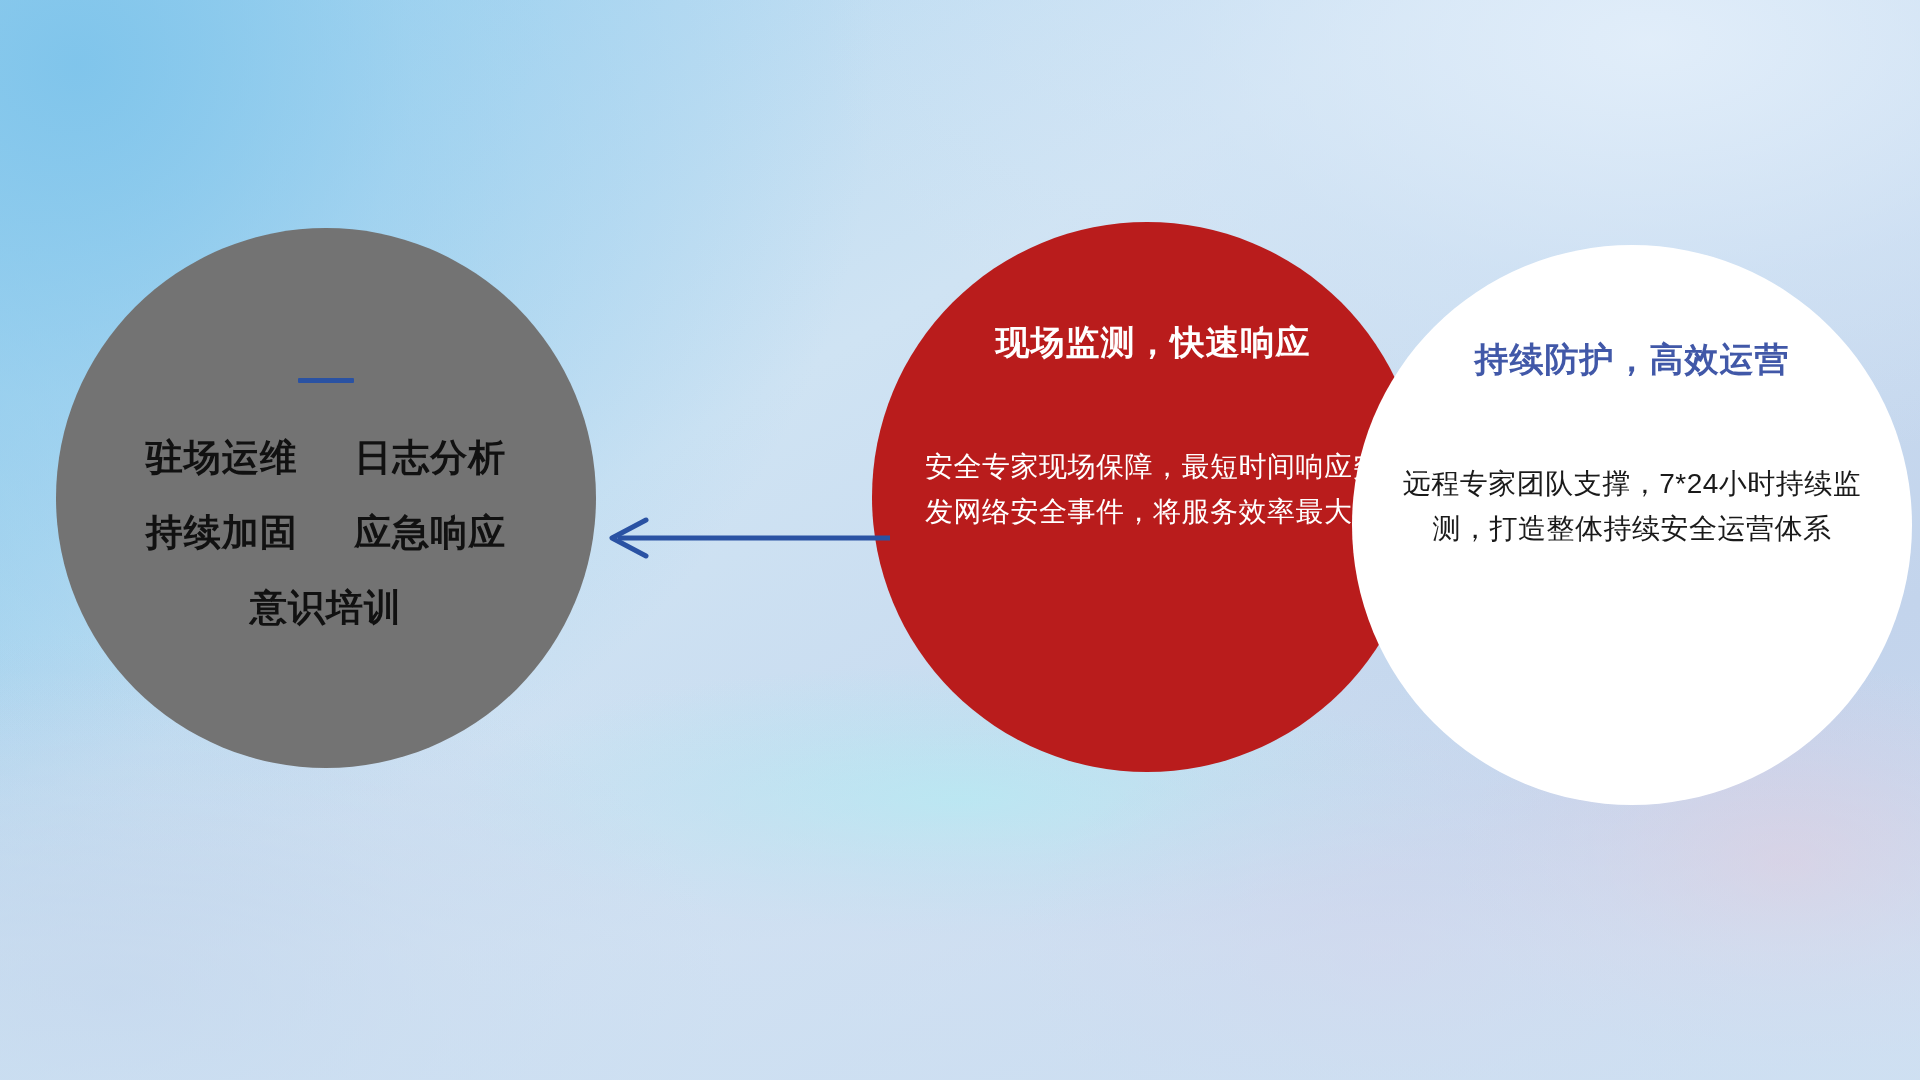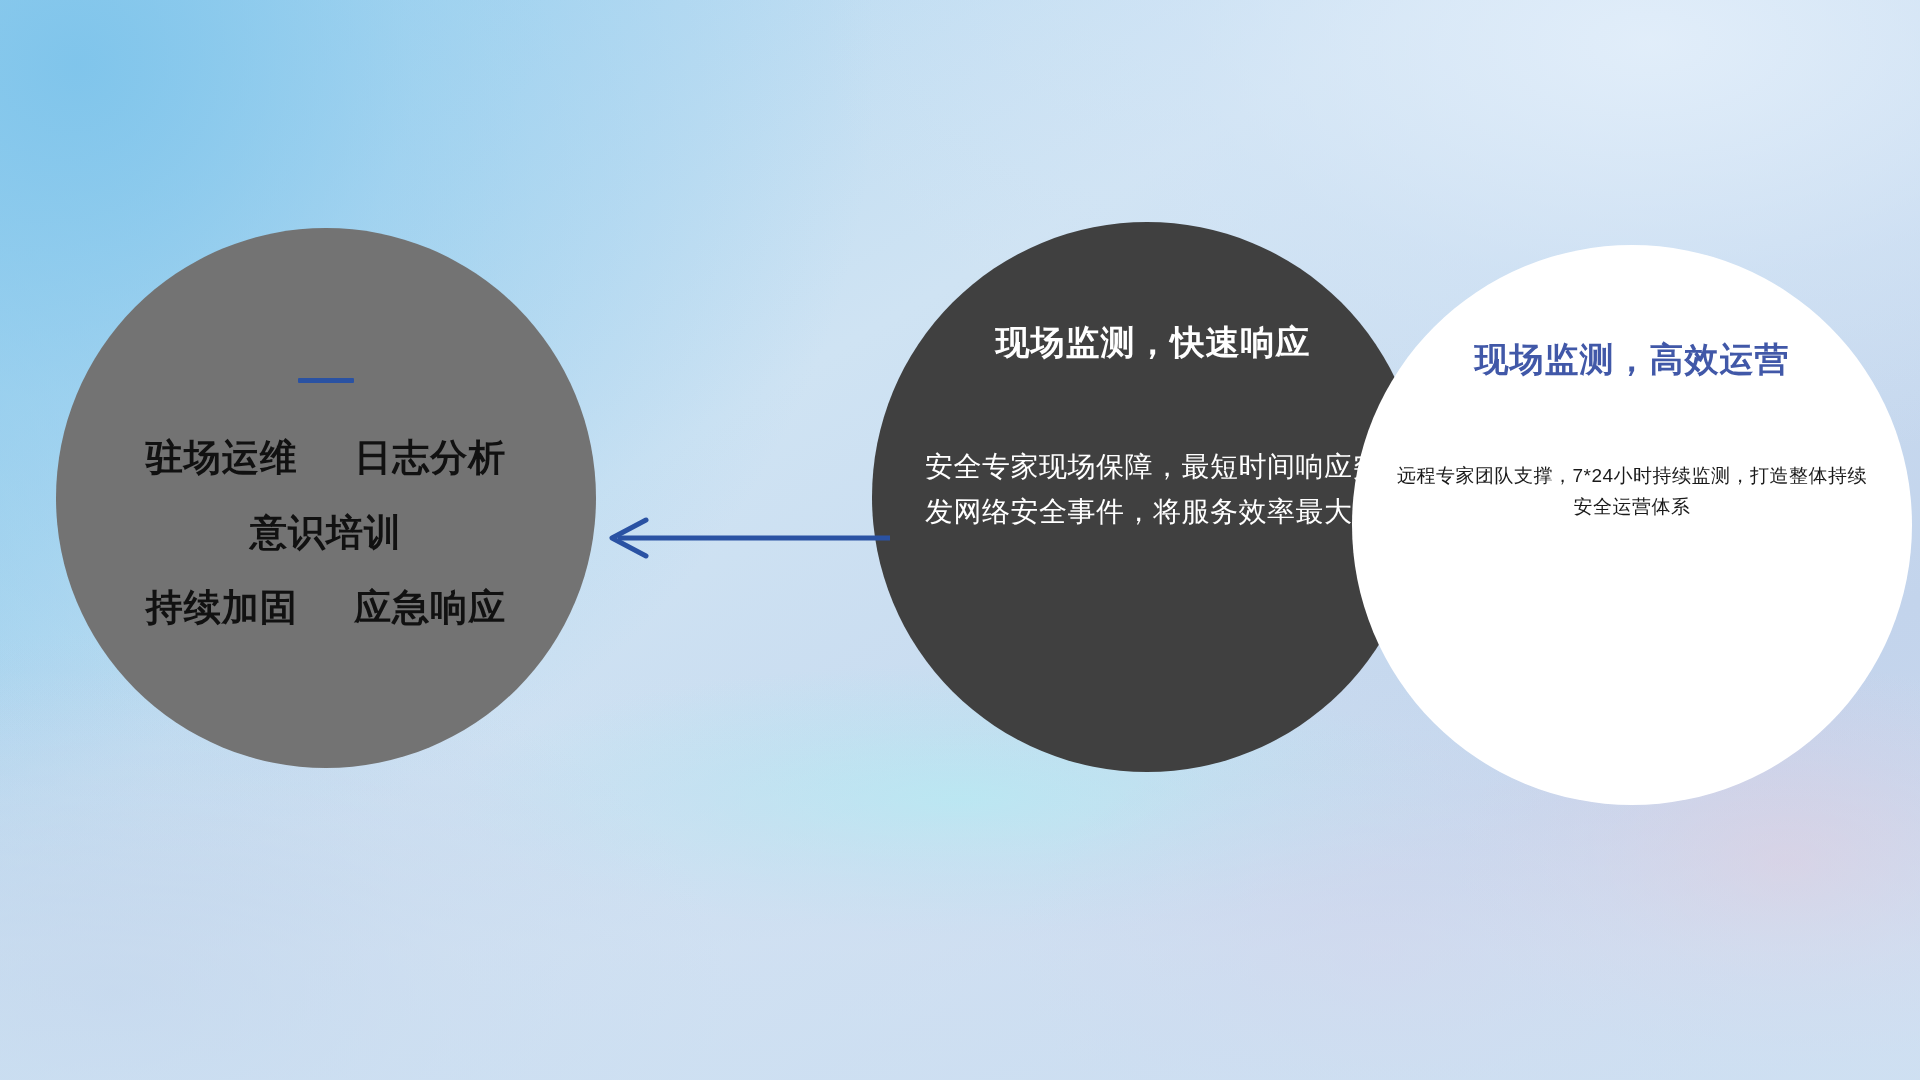--- a/index.html
+++ b/index.html
@@ -155,21 +155,21 @@
   }
   .right-title {
     font-size: 34px;
     font-weight: bold;
     color: #4158a8;
     letter-spacing: 1px;
     white-space: nowrap;
     margin-bottom: 78px;
   }
   .right-body {
-    font-size: 19px;
+    font-size: 28px;
     color: #1a1a1a;
     line-height: 1.62;
     letter-spacing: 0.5px;
   }
 
   
   #arrow {
     position: absolute;
     left: 600px;
     top: 516px;
@@ -197,41 +197,41 @@
     <div class="left-inner">
       <div class="divider-line" style="background: rgb(42, 82, 163);"></div>
 
       <div class="left-row">
         <span>驻场运维</span>
         <span class="gap"></span>
         <span>日志分析</span>
       </div>
 
       <div class="left-row">
-        <span>意识培训</span>
-      </div>
-
-      <div class="left-row">
         <span>持续加固</span>
         <span class="gap"></span>
         <span>应急响应</span>
       </div>
+
+      <div class="left-row">
+        <span>意识培训</span>
+      </div>
     </div>
   </div>
 
-  <div class="circle" id="circle-center" style="background: #404040;">
+  <div class="circle" id="circle-center" style="background: #b91c1c;">
     <div class="center-inner">
       <div class="center-title" style="color: rgb(255, 255, 255);">现场监测，快速响应</div>
       <div class="center-body" style="color: rgb(255, 255, 255);">安全专家现场保障，最短时间响应突发网络安全事件，将服务效率最大化</div>
     </div>
   </div>
 
   <div class="circle" id="circle-right" style="background: rgb(255, 255, 255);">
     <div class="right-inner">
-      <div class="right-title" style="color: rgb(65, 88, 168);">现场监测，高效运营</div>
+      <div class="right-title" style="color: rgb(65, 88, 168);">持续防护，高效运营</div>
       <div class="right-body" style="color: rgb(26, 26, 26);">远程专家团队支撑，7*24小时持续监测，打造整体持续安全运营体系</div>
     </div>
   </div>
 
   <svg id="arrow" viewBox="0 0 290 44">
     <line x1="290" y1="22" x2="18" y2="22" stroke="#2a52a3" stroke-width="5"></line>
     <polyline points="46,4 12,22 46,40" fill="none" stroke="#2a52a3" stroke-width="5" stroke-linecap="round" stroke-linejoin="round"></polyline>
   </svg>
 
 </div>

